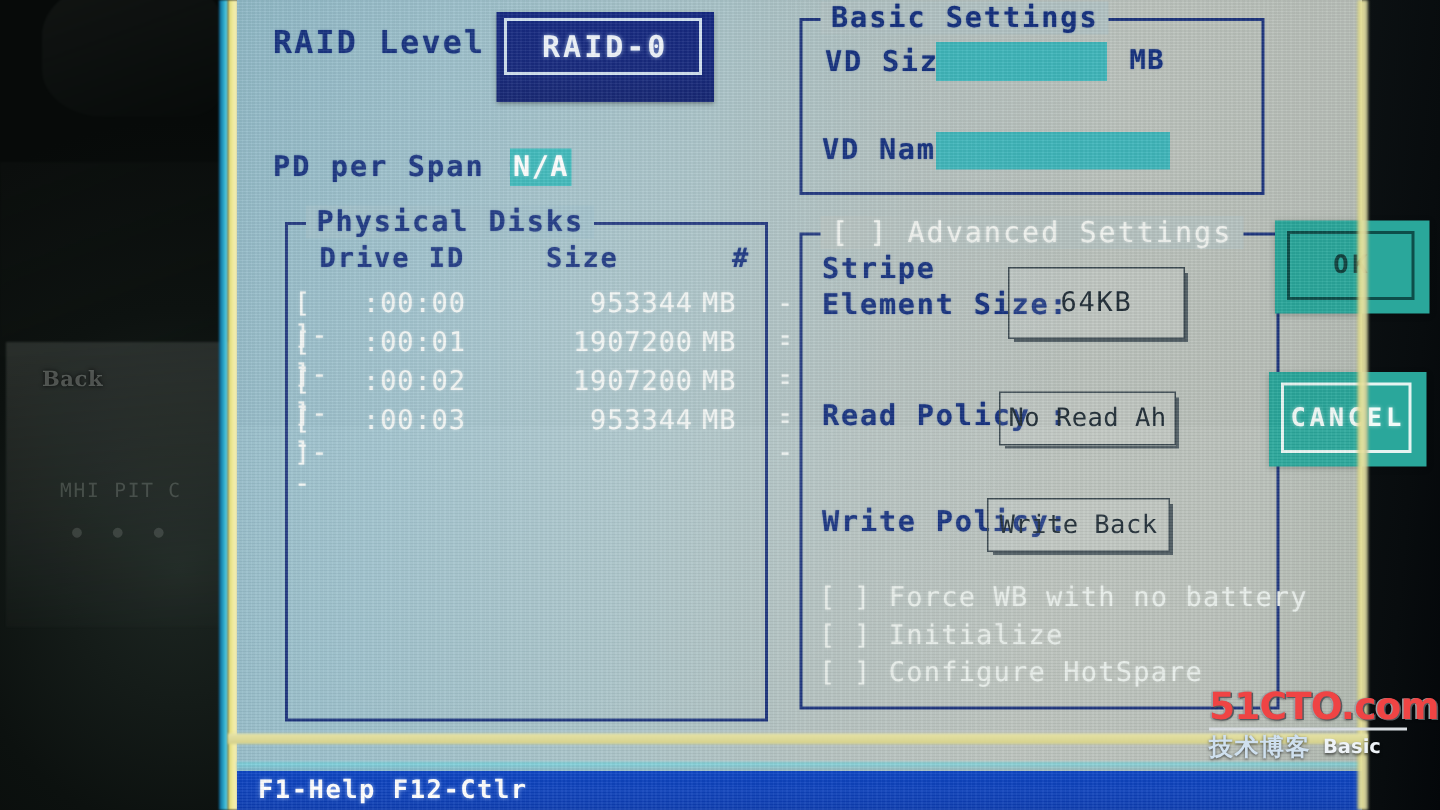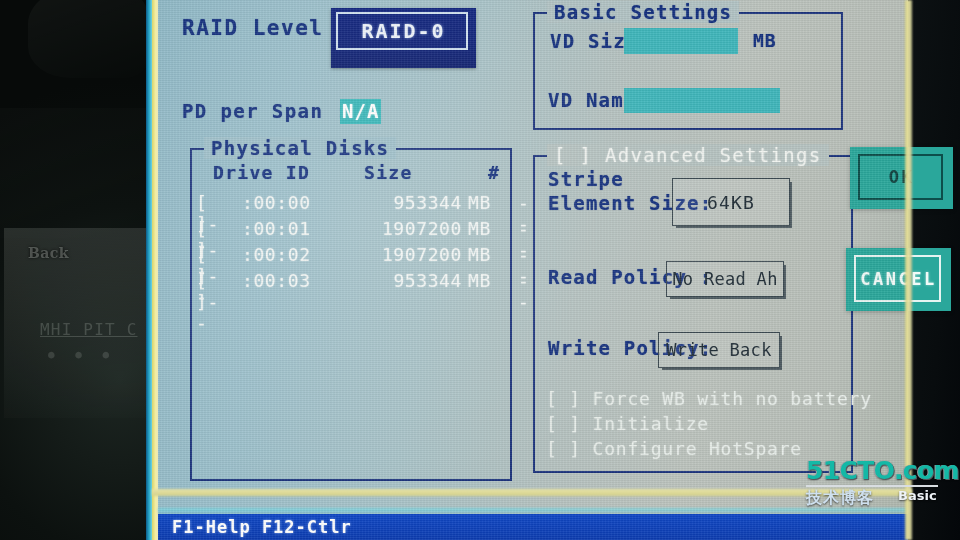--- a/index.html
+++ b/index.html
@@ -30,21 +30,21 @@
   .easyn-logo {
     position: absolute; left: 28px; top: 245px;
     color: rgba(215,222,214,0.30);
     font-family: "DejaVu Serif", "Liberation Serif", serif;
     font-size: 14px; font-weight: bold; letter-spacing: .4px;
     text-shadow: 0 0 3px rgba(0,0,0,.8);
   }
   .easyn-sub {
     position: absolute; left: 40px; top: 320px;
     color: rgba(200,210,200,0.22);
-    font-size: 16px; letter-spacing: 1.2px; text-decoration: underline;
+    font-size: 13px; letter-spacing: 1.2px;
   }
   .easyn-dots {
     position: absolute; left: 48px; top: 348px;
     color: rgba(200,210,200,0.17); font-size: 11px; letter-spacing: 7px;
   }
   #bezel-right {
     position: absolute; right: 0; top: 0; width: 52px; height: 540px;
     background: linear-gradient(95deg, #0c1113 0%, #080c0e 60%, #04070a 100%);
   }
 
@@ -199,25 +199,25 @@
     text-shadow:0 0 3px rgba(180,210,255,.7);
   }
   #status-bar-top-hl { position:absolute; left:0; top:508px; width:750px; height:6px;
     background: linear-gradient(180deg, rgba(120,220,230,.85), rgba(60,160,200,.2)); filter:blur(.8px); }
 
   
   #watermark { position:absolute; left:806px; top:458px; width:150px; text-align:left; }
   #wm-main {
     font-family:"DejaVu Sans","Liberation Sans",sans-serif;
     font-size:25px; font-weight:bold; letter-spacing:-.6px; line-height:1;
-    color:#14b8a6;
+    color:#ef4444;
     text-shadow: 1px 1px 0 #555b60, -1px 0 0 #9aa0a5, 0 1px 2px rgba(0,0,0,.6);
   }
   #wm-rule { width:132px; height:2px; background:#d8dde1; margin:2px 0 1px 0; }
-  #wm-sub-row { display:flex; align-items:flex-start; gap:24px; }
+  #wm-sub-row { display:flex; align-items:center; gap:8px; }
   #wm-cn {
     font-family:"DejaVu Sans","Liberation Sans",sans-serif;
     font-size:16px; font-weight:bold; color:#cfe0ef; letter-spacing:1px;
     text-shadow:0 1px 2px rgba(0,0,0,.65);
   }
   #wm-blog {
     font-family:"DejaVu Sans","Liberation Sans",sans-serif;
     font-size:13px; font-weight:bold; color:#eef3f7; letter-spacing:0px;
     text-shadow:0 1px 2px rgba(0,0,0,.6);
   }

